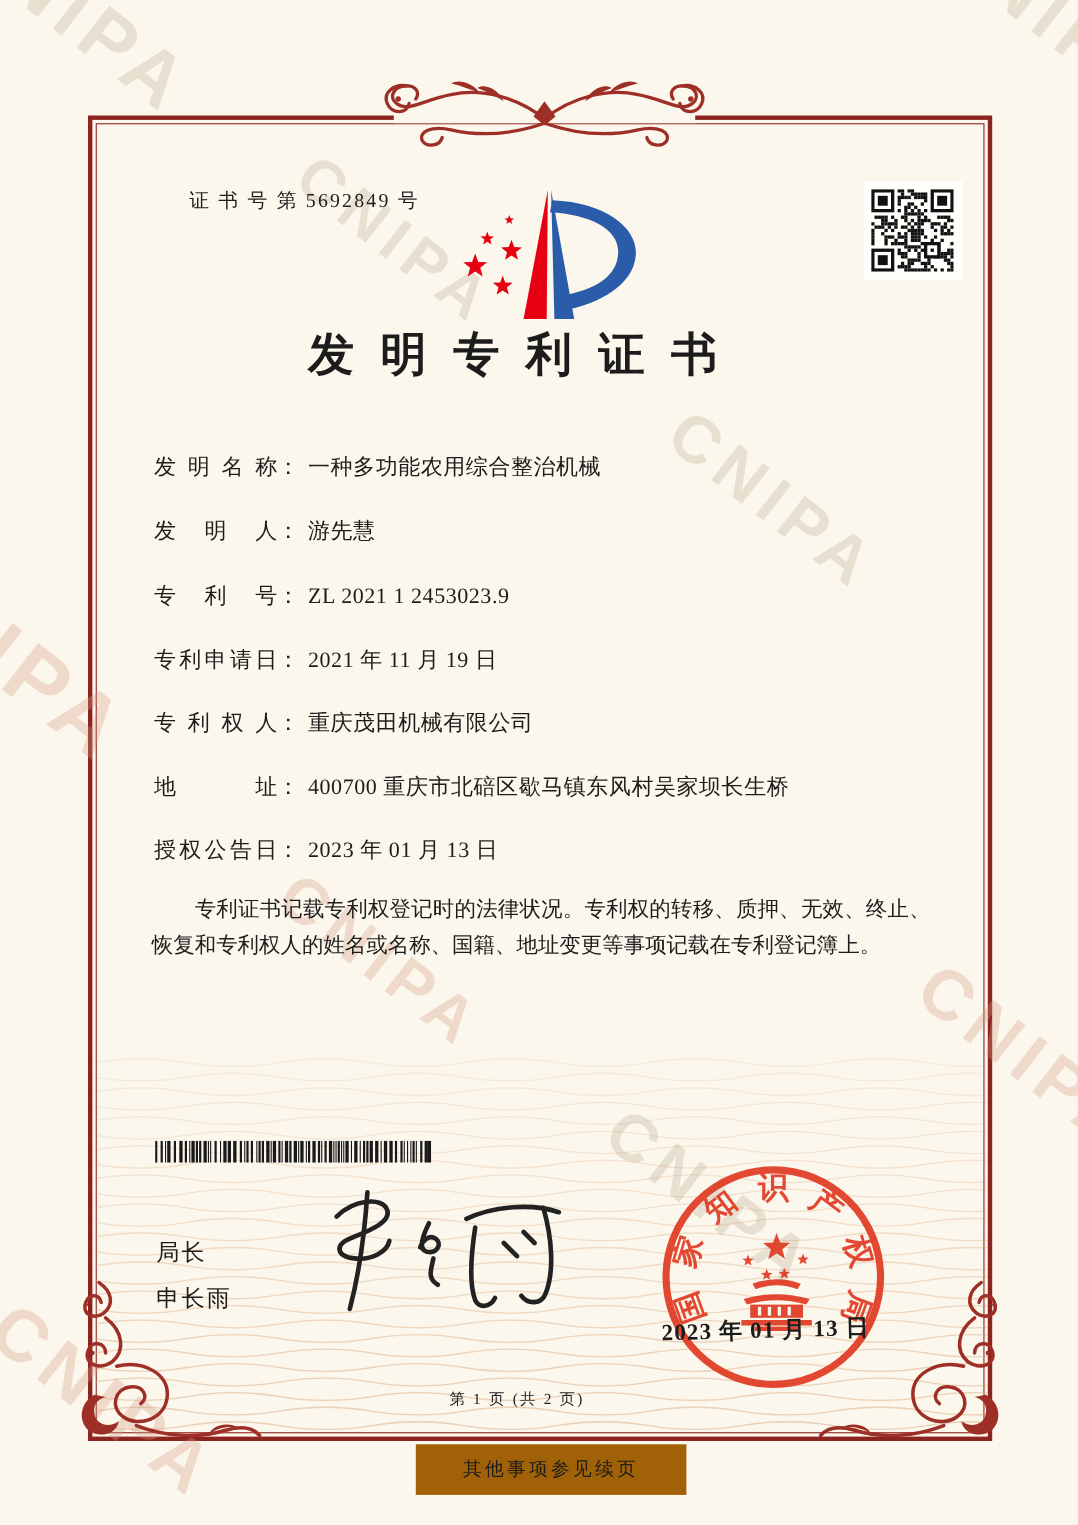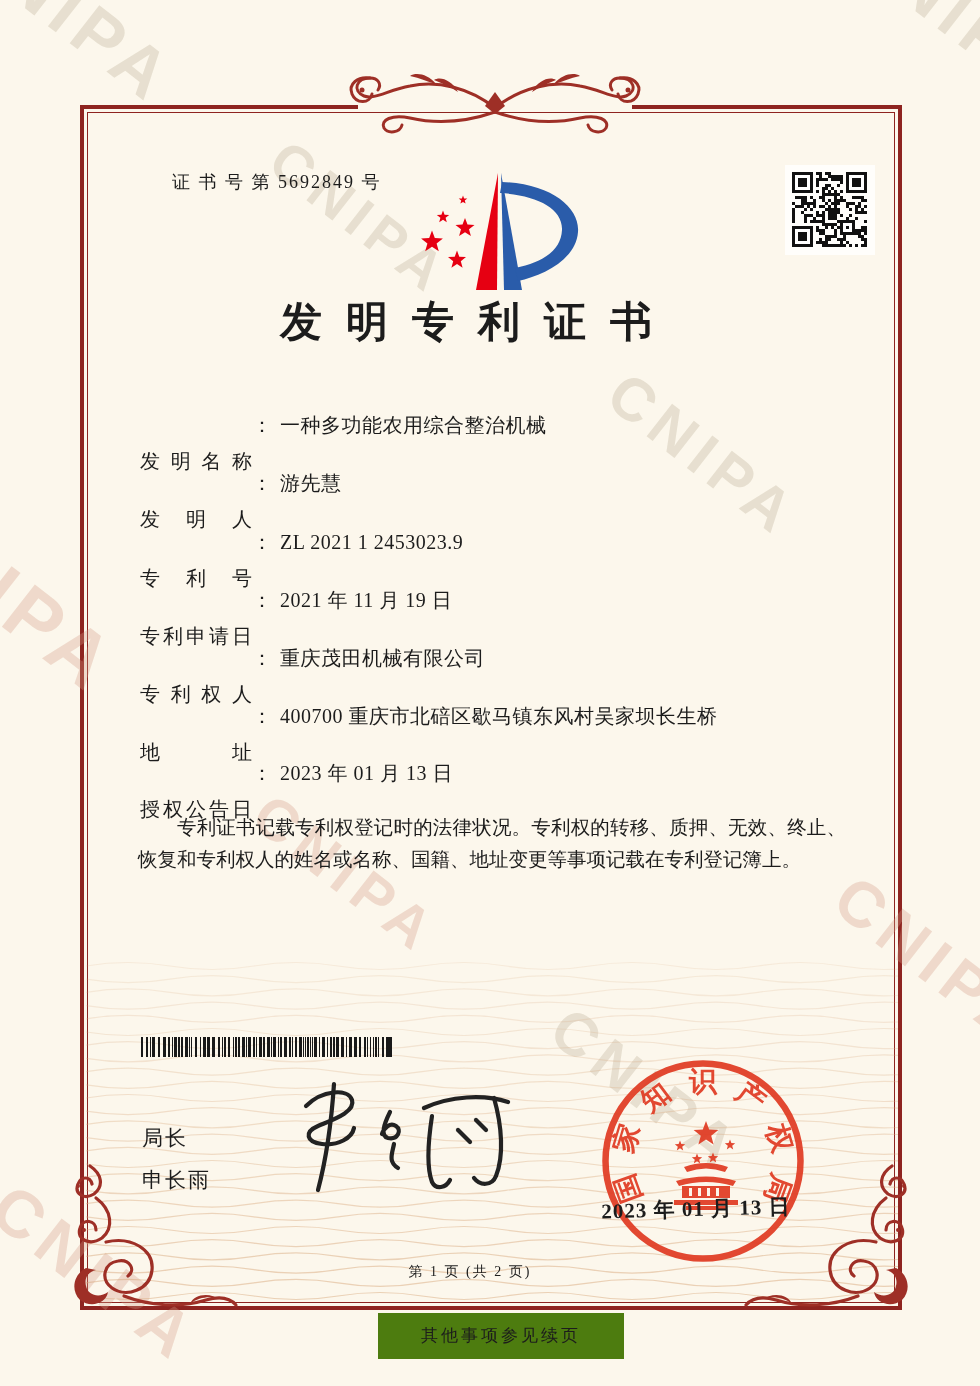--- a/index.html
+++ b/index.html
@@ -32,21 +32,20 @@
   .title{
     left:0;width:980px;top:294px;text-align:center;
     font-size:42px;font-weight:bold;letter-spacing:24px;margin-left:-12px;z-index:3;
   }
   .qr-box{left:785px;top:165px;width:90px;height:90px;background:#fffefb;z-index:3;}
   
   .row{left:140px;width:740px;height:26px;line-height:26px;font-size:20px;z-index:3;}
   .row .lab{
     display:inline-block;width:112px;text-align:justify;text-align-last:justify;
     vertical-align:top;
-    margin-top:36px;
   }
   .row .col{display:inline-block;vertical-align:top;}
   .row .val{display:inline-block;margin-left:8px;vertical-align:top;letter-spacing:0.5px;}
   .grant{position:absolute;left:365px;top:0;white-space:nowrap;}
   .grant .lab2{display:inline-block;}
   
   .paras{left:138px;top:812px;width:708px;font-size:19.5px;line-height:32px;
     text-align:justify;z-index:3;}
   .paras p{margin:0;text-indent:2em;}
   
@@ -57,21 +56,21 @@
   #sig-svg{left:282px;top:1078px;z-index:4;}
   #seal-svg{left:596px;top:1055px;z-index:4;}
   .seal-date{
     left:598px;top:1195px;width:196px;text-align:center;
     font-size:21px;font-weight:bold;letter-spacing:1px;z-index:5;transform:rotate(-1.5deg);
   }
   .page-no{left:0;width:940px;top:1263px;text-align:center;font-size:14px;
     letter-spacing:2px;z-index:3;}
   .note-box{
     left:378px;top:1313px;width:246px;height:46px;line-height:46px;
-    background:#4d7c0f;text-align:center;font-size:17px;letter-spacing:3px;z-index:3;
+    background:#a16207;text-align:center;font-size:17px;letter-spacing:3px;z-index:3;
   }
   .orn{z-index:4;}
 </style>
 </head>
 <body>
 
 <span class="wm wm-gray" style="left:-60px;top:-30px;font-size:70px;">CNIPA</span>
 <span class="wm wm-gray" style="left:835px;top:-25px;font-size:66px;">CNIPA</span>
 <span class="wm wm-gray" style="left:255px;top:185px;font-size:56px;">CNIPA</span>
 <span class="wm wm-gray" style="left:592px;top:420px;font-size:60px;">CNIPA</span>

